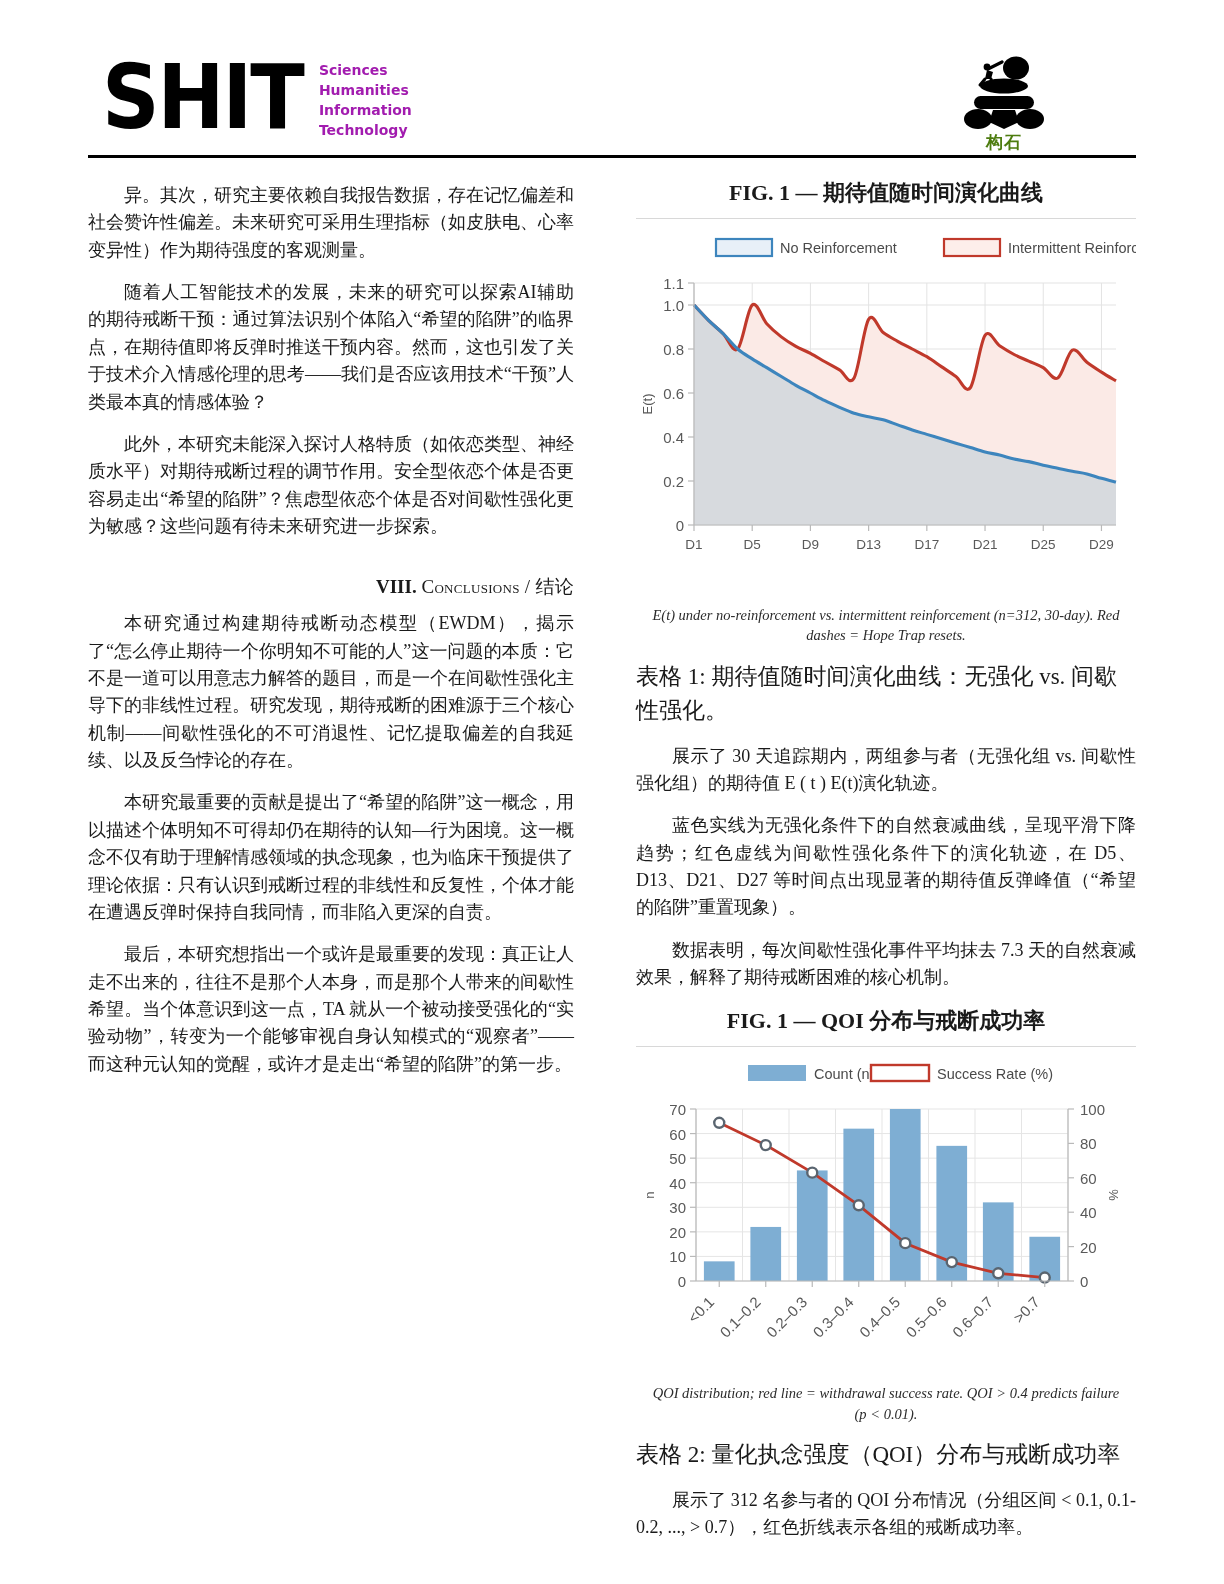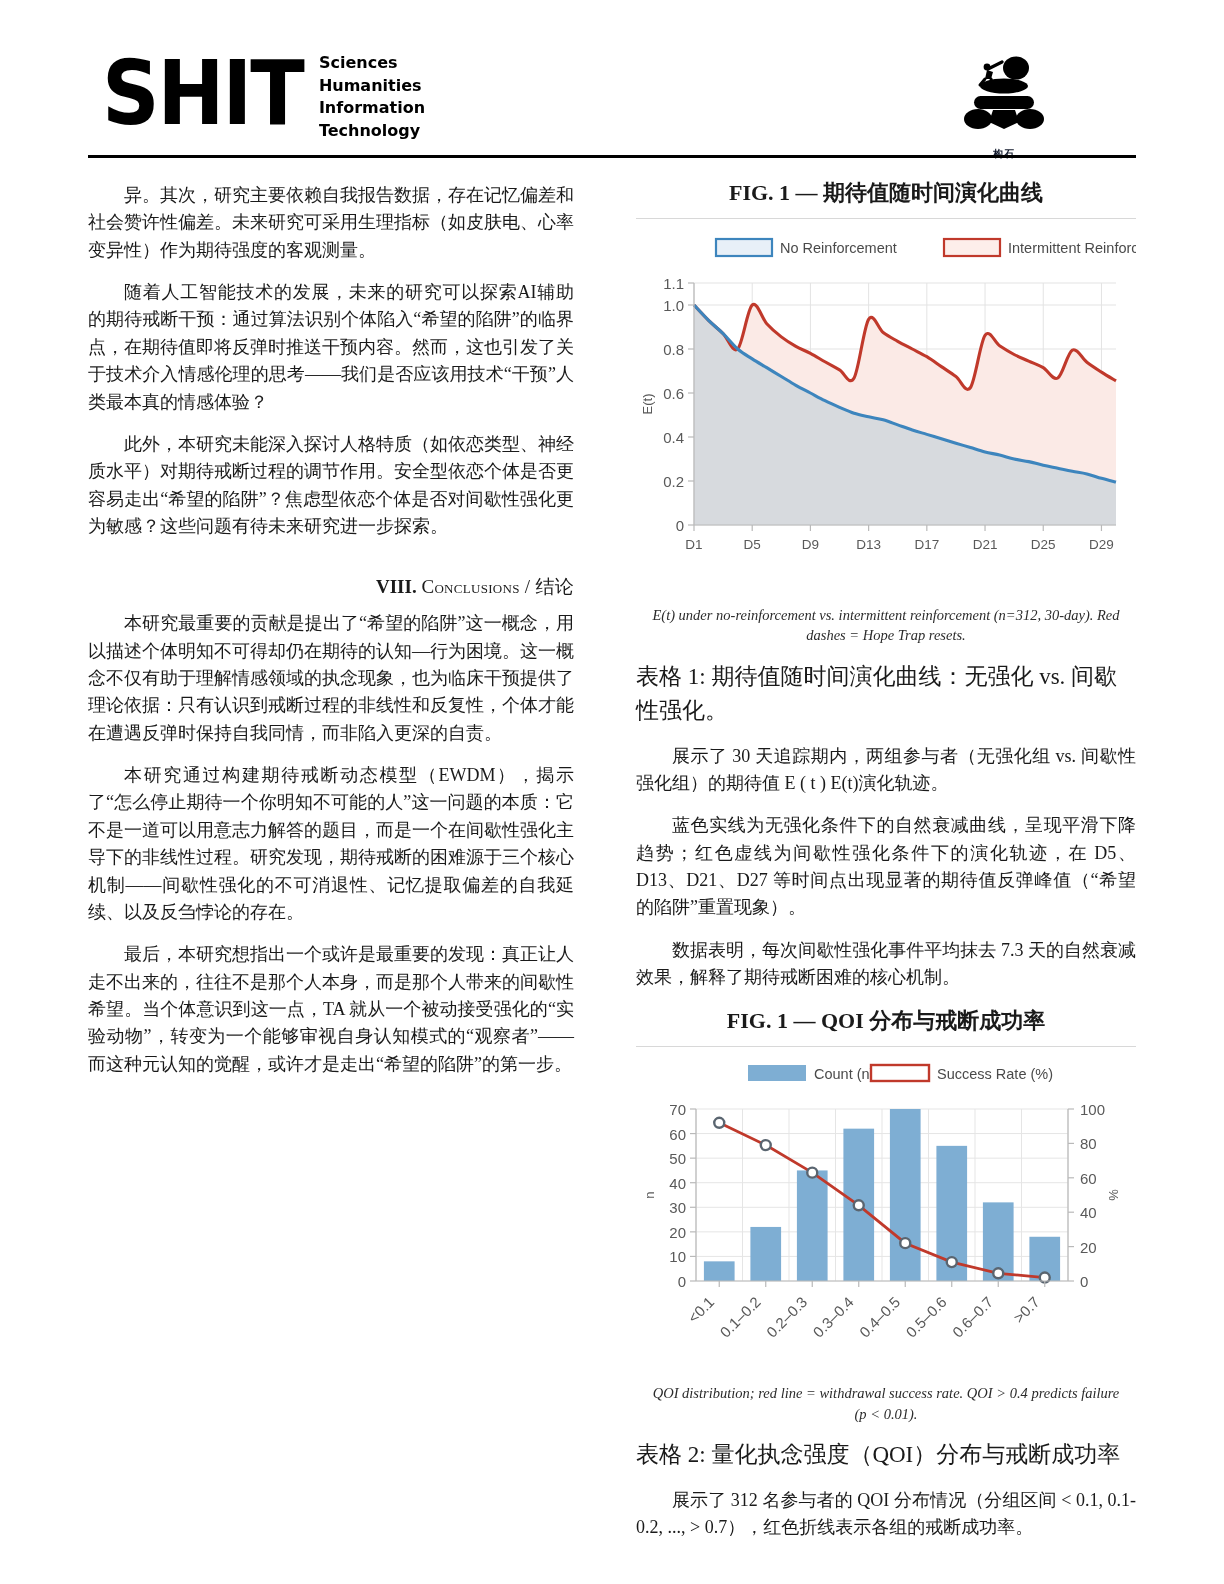--- a/index.html
+++ b/index.html
@@ -5,35 +5,35 @@
   html,body{margin:0;padding:0;}
   body{
     width:1224px;height:1584px;background:#ffffff;
     font-family:"Liberation Serif", serif;
     color:#1a1a1a;position:relative;overflow:hidden;
   }
   .page{position:relative;width:1224px;height:1584px;}
 
   
   .masthead{position:absolute;left:88px;top:48px;right:88px;height:110px;}
-  .logo-wrap{position:absolute;left:14px;top:4px;display:flex;align-items:center;}
+  .logo-wrap{position:absolute;left:14px;top:13px;display:flex;align-items:center;}
   .logo-word{
     font-family:"DejaVu Sans", sans-serif;font-weight:bold;
     font-size:80px;letter-spacing:-2px;line-height:.85;color:#000;
     transform:scaleY(1.12);transform-origin:left bottom;
   }
   .logo-sub{
     margin-left:16px;font-family:"DejaVu Sans", sans-serif;font-weight:bold;
-    font-size:16px;line-height:1.42;color:#000000;padding-bottom:2px;
+    font-size:14px;line-height:1.42;color:#a21caf;padding-bottom:2px;
   }
   .brandmark{position:absolute;right:78px;top:4px;width:108px;text-align:center;}
   .brandmark svg{display:block;margin:0 auto;}
   .brandmark .cn{
-    font-family:"DejaVu Sans", sans-serif;font-weight:bold;font-size:10px;
-    letter-spacing:1px;margin-top:17px;color:#0f172a;
+    font-family:"DejaVu Sans", sans-serif;font-weight:bold;font-size:17px;
+    letter-spacing:1px;margin-top:1px;color:#4d7c0f;
   }
   .rule{position:absolute;left:88px;top:155px;width:1048px;height:2.5px;background:#000;}
 
   
   .col-left{position:absolute;left:88px;top:172px;width:486px;}
   .col-right{position:absolute;left:636px;top:172px;width:500px;}
 
   p.body{
     margin:10px 0 15px 0;font-size:18px;line-height:1.52;text-align:justify;
     text-indent:2em;font-family:"Liberation Serif", serif;
@@ -102,22 +102,22 @@
   <div class="col-left">
     <p class="body">异。其次，研究主要依赖自我报告数据，存在记忆偏差和社会赞许性偏差。未来研究可采用生理指标（如皮肤电、心率变异性）作为期待强度的客观测量。</p>
     <p class="body">随着人工智能技术的发展，未来的研究可以探索AI辅助的期待戒断干预：通过算法识别个体陷入“希望的陷阱”的临界点，在期待值即将反弹时推送干预内容。然而，这也引发了关于技术介入情感伦理的思考——我们是否应该用技术“干预”人类最本真的情感体验？</p>
     <p class="body">此外，本研究未能深入探讨人格特质（如依恋类型、神经质水平）对期待戒断过程的调节作用。安全型依恋个体是否更容易走出“希望的陷阱”？焦虑型依恋个体是否对间歇性强化更为敏感？这些问题有待未来研究进一步探索。</p>
 
     <div class="sec-head">
       <span class="num">VIII.</span>
       <span class="sc">Conclusions / 结论</span>
     </div>
 
+    <p class="body">本研究通过构建期待戒断动态模型（EWDM），揭示了“怎么停止期待一个你明知不可能的人”这一问题的本质：它不是一道可以用意志力解答的题目，而是一个在间歇性强化主导下的非线性过程。研究发现，期待戒断的困难源于三个核心机制——间歇性强化的不可消退性、记忆提取偏差的自我延续、以及反刍悖论的存在。</p>
     <p class="body">本研究最重要的贡献是提出了“希望的陷阱”这一概念，用以描述个体明知不可得却仍在期待的认知—行为困境。这一概念不仅有助于理解情感领域的执念现象，也为临床干预提供了理论依据：只有认识到戒断过程的非线性和反复性，个体才能在遭遇反弹时保持自我同情，而非陷入更深的自责。</p>
-    <p class="body">本研究通过构建期待戒断动态模型（EWDM），揭示了“怎么停止期待一个你明知不可能的人”这一问题的本质：它不是一道可以用意志力解答的题目，而是一个在间歇性强化主导下的非线性过程。研究发现，期待戒断的困难源于三个核心机制——间歇性强化的不可消退性、记忆提取偏差的自我延续、以及反刍悖论的存在。</p>
     <p class="body">最后，本研究想指出一个或许是最重要的发现：真正让人走不出来的，往往不是那个人本身，而是那个人带来的间歇性希望。当个体意识到这一点，TA 就从一个被动接受强化的“实验动物”，转变为一个能够审视自身认知模式的“观察者”——而这种元认知的觉醒，或许才是走出“希望的陷阱”的第一步。</p>
   </div>
 
   <div class="col-right">
 
     <div class="fig-block">
       <div class="fig-title">FIG. 1 — 期待值随时间演化曲线</div>
       <div class="fig-sep"></div>
       <div class="fig-canvas">
         <svg id="svg-fig1" width="500" height="370" viewBox="0 0 500 370">

